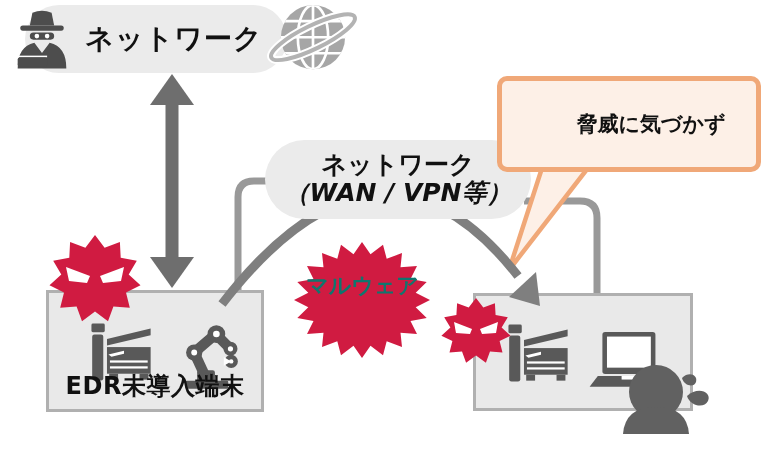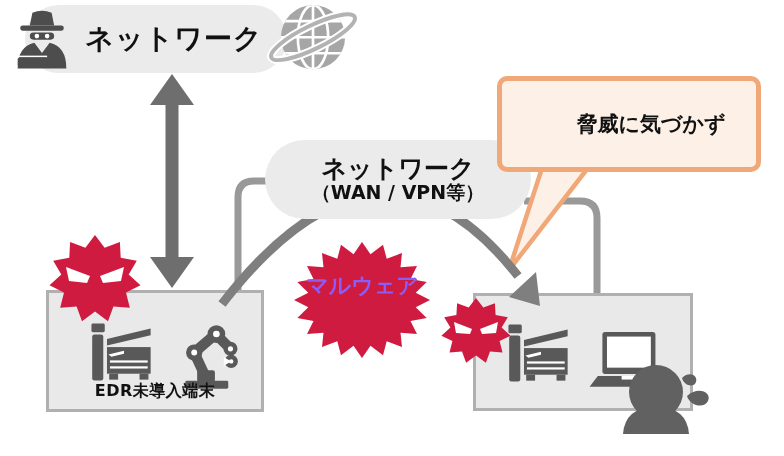--- a/index.html
+++ b/index.html
@@ -17,29 +17,29 @@
   .pill{background:var(--panel,#ebebeb);display:flex;align-items:center;justify-content:center;}
   #server-pill{left:25px;top:5px;width:262px;height:68px;border-radius:34px;}
   #network-pill{left:265px;top:140px;width:266px;height:79px;border-radius:40px;flex-direction:column;}
   .box{background:var(--box-fill,#e9e9e9);border:3px solid var(--panel-border,#b0b0b0);box-sizing:border-box;}
   #left-box{left:46px;top:290px;width:218px;height:122px;}
   #right-box{left:473px;top:293px;width:220px;height:118px;}
   
   .t{color:var(--text,#111);font-weight:700;}
   #server-label{font-size:28px;letter-spacing:1px;}
   #network-line1{font-size:25px;line-height:1.1;}
-  #network-line2{font-size:19px;line-height:1.15;}
-  #edr-label{position:absolute;left:0;right:0;bottom:7px;text-align:center;font-size:16px;letter-spacing:.5px;}
+  #network-line2{font-size:25px;line-height:1.15;font-style:italic;}
+  #edr-label{position:absolute;left:0;right:0;bottom:7px;text-align:center;font-size:24px;letter-spacing:.5px;}
   
   #callout{left:497px;top:76px;width:264px;height:96px;background:var(--bubble-fill,#fdf0e7);
     border:5px solid var(--bubble-border,#f0a878);border-radius:10px;box-sizing:border-box;
     display:flex;flex-direction:column;align-items:center;justify-content:center;padding-left:44px;}
   #callout .t{font-size:21px;line-height:1.35;}
   
-  #burst-text{left:295px;top:272px;width:135px;text-align:center;color:#8b5cf6;font-weight:700;
+  #burst-text{left:295px;top:272px;width:135px;text-align:center;color:#0f766e;font-weight:700;
     font-size:22px;line-height:1.25;}
   
   .f-dark{fill:var(--icon-dark,#595959);}
   .f-darker{fill:var(--icon-darker,#4d4d4d);}
   .f-red{fill:var(--red,#d01b41);}
   .f-white{fill:#fff;}
   .f-person{fill:var(--person,#616161);}
   .f-globe{fill:var(--globe,#a6a6a6);}
   .f-arrow{fill:var(--arrow,#6e6e6e);}
   .s-conn{stroke:var(--connector,#999);stroke-width:7;fill:none;}

